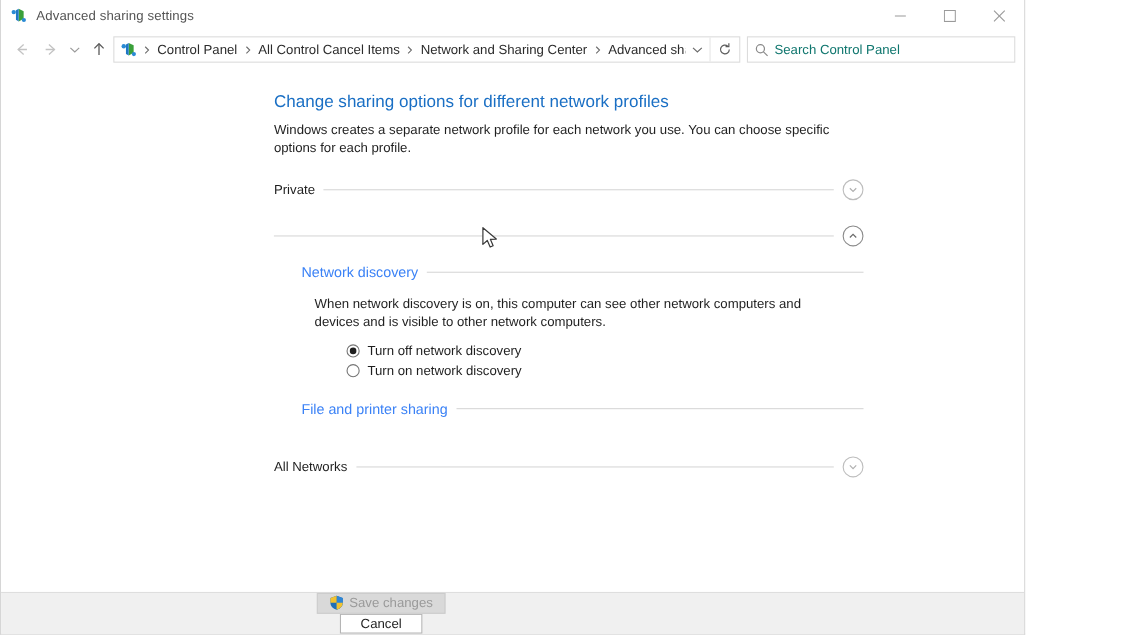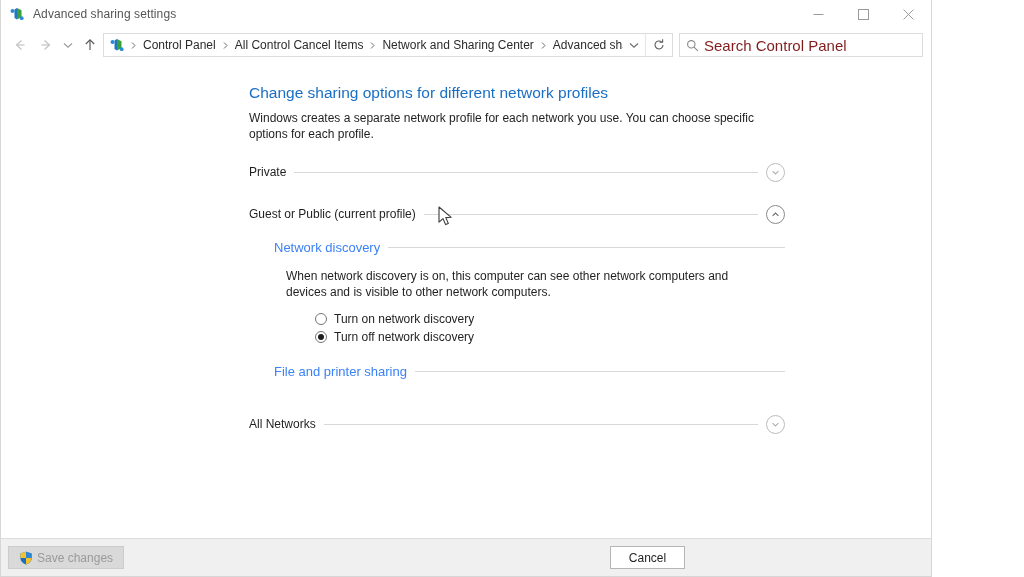--- a/index.html
+++ b/index.html
@@ -156,22 +156,22 @@
     flex: none;
   }
   .search-ico {
     width: 24px;
     display: flex;
     align-items: center;
     justify-content: center;
     flex: none;
   }
   .search-ph {
-    font-size: 15px;
-    color: #7f1d1d;
+    font-size: 12px;
+    color: #0f766e;
     white-space: nowrap;
   }
 
   
   .content {
     flex: 1;
     position: relative;
     overflow: hidden;
     background: #ffffff;
   }
@@ -295,23 +295,24 @@
   }
 
   
   .footer {
     height: 38px;
     min-height: 38px;
     background: #f0f0f0;
     border-top: 1px solid #dcdcdc;
     display: flex;
     align-items: center;
-    justify-content: space-between;
+    justify-content: flex-start;
     padding-right: 246px;
     box-sizing: border-box;
+    flex-direction: column;
   }
   .btn {
     height: 23px;
     min-width: 75px;
     border: 1px solid #adadad;
     background: #e1e1e1;
     font-size: 12px;
     color: #1f1f1f;
     display: flex;
     align-items: center;
@@ -485,44 +486,43 @@
         <div class="profile-label">Private</div>
         <div class="rule"></div>
         <div class="chev-btn">
           <svg width="9" height="9" viewBox="0 0 9 9">
             <path d="M1.6 3.1 L4.5 6 L7.4 3.1" fill="none" stroke="#b0b0b0" stroke-width="1.1"></path>
           </svg>
         </div>
       </div>
 
       <div class="profile-row">
-        <div class="profile-label">Guest or Public (current profile)</div>
         <div class="rule"></div>
         <div class="chev-btn dark">
           <svg width="9" height="9" viewBox="0 0 9 9">
             <path d="M1.6 5.9 L4.5 3 L7.4 5.9" fill="none" stroke="#6b6b6b" stroke-width="1.1"></path>
           </svg>
         </div>
       </div>
 
       <div class="subsec" style="margin-top:9px;">
         <div class="sub-head">
           <div class="sub-title">Network discovery</div>
           <div class="sub-rule"></div>
         </div>
         <div class="sub-body">
           <div class="sub-desc">When network discovery is on, this computer can see other network computers and devices and is visible to other network computers.</div>
           <div class="radios">
             <div class="radio-row">
+              <span class="radio checked"></span>
+              <span class="radio-label">Turn off network discovery</span>
+            </div>
+            <div class="radio-row">
               <span class="radio"></span>
               <span class="radio-label">Turn on network discovery</span>
-            </div>
-            <div class="radio-row">
-              <span class="radio checked"></span>
-              <span class="radio-label">Turn off network discovery</span>
             </div>
           </div>
         </div>
       </div>
 
       <div class="subsec" style="margin-top:14px;">
         <div class="sub-head">
           <div class="sub-title">File and printer sharing</div>
           <div class="sub-rule"></div>
         </div>

